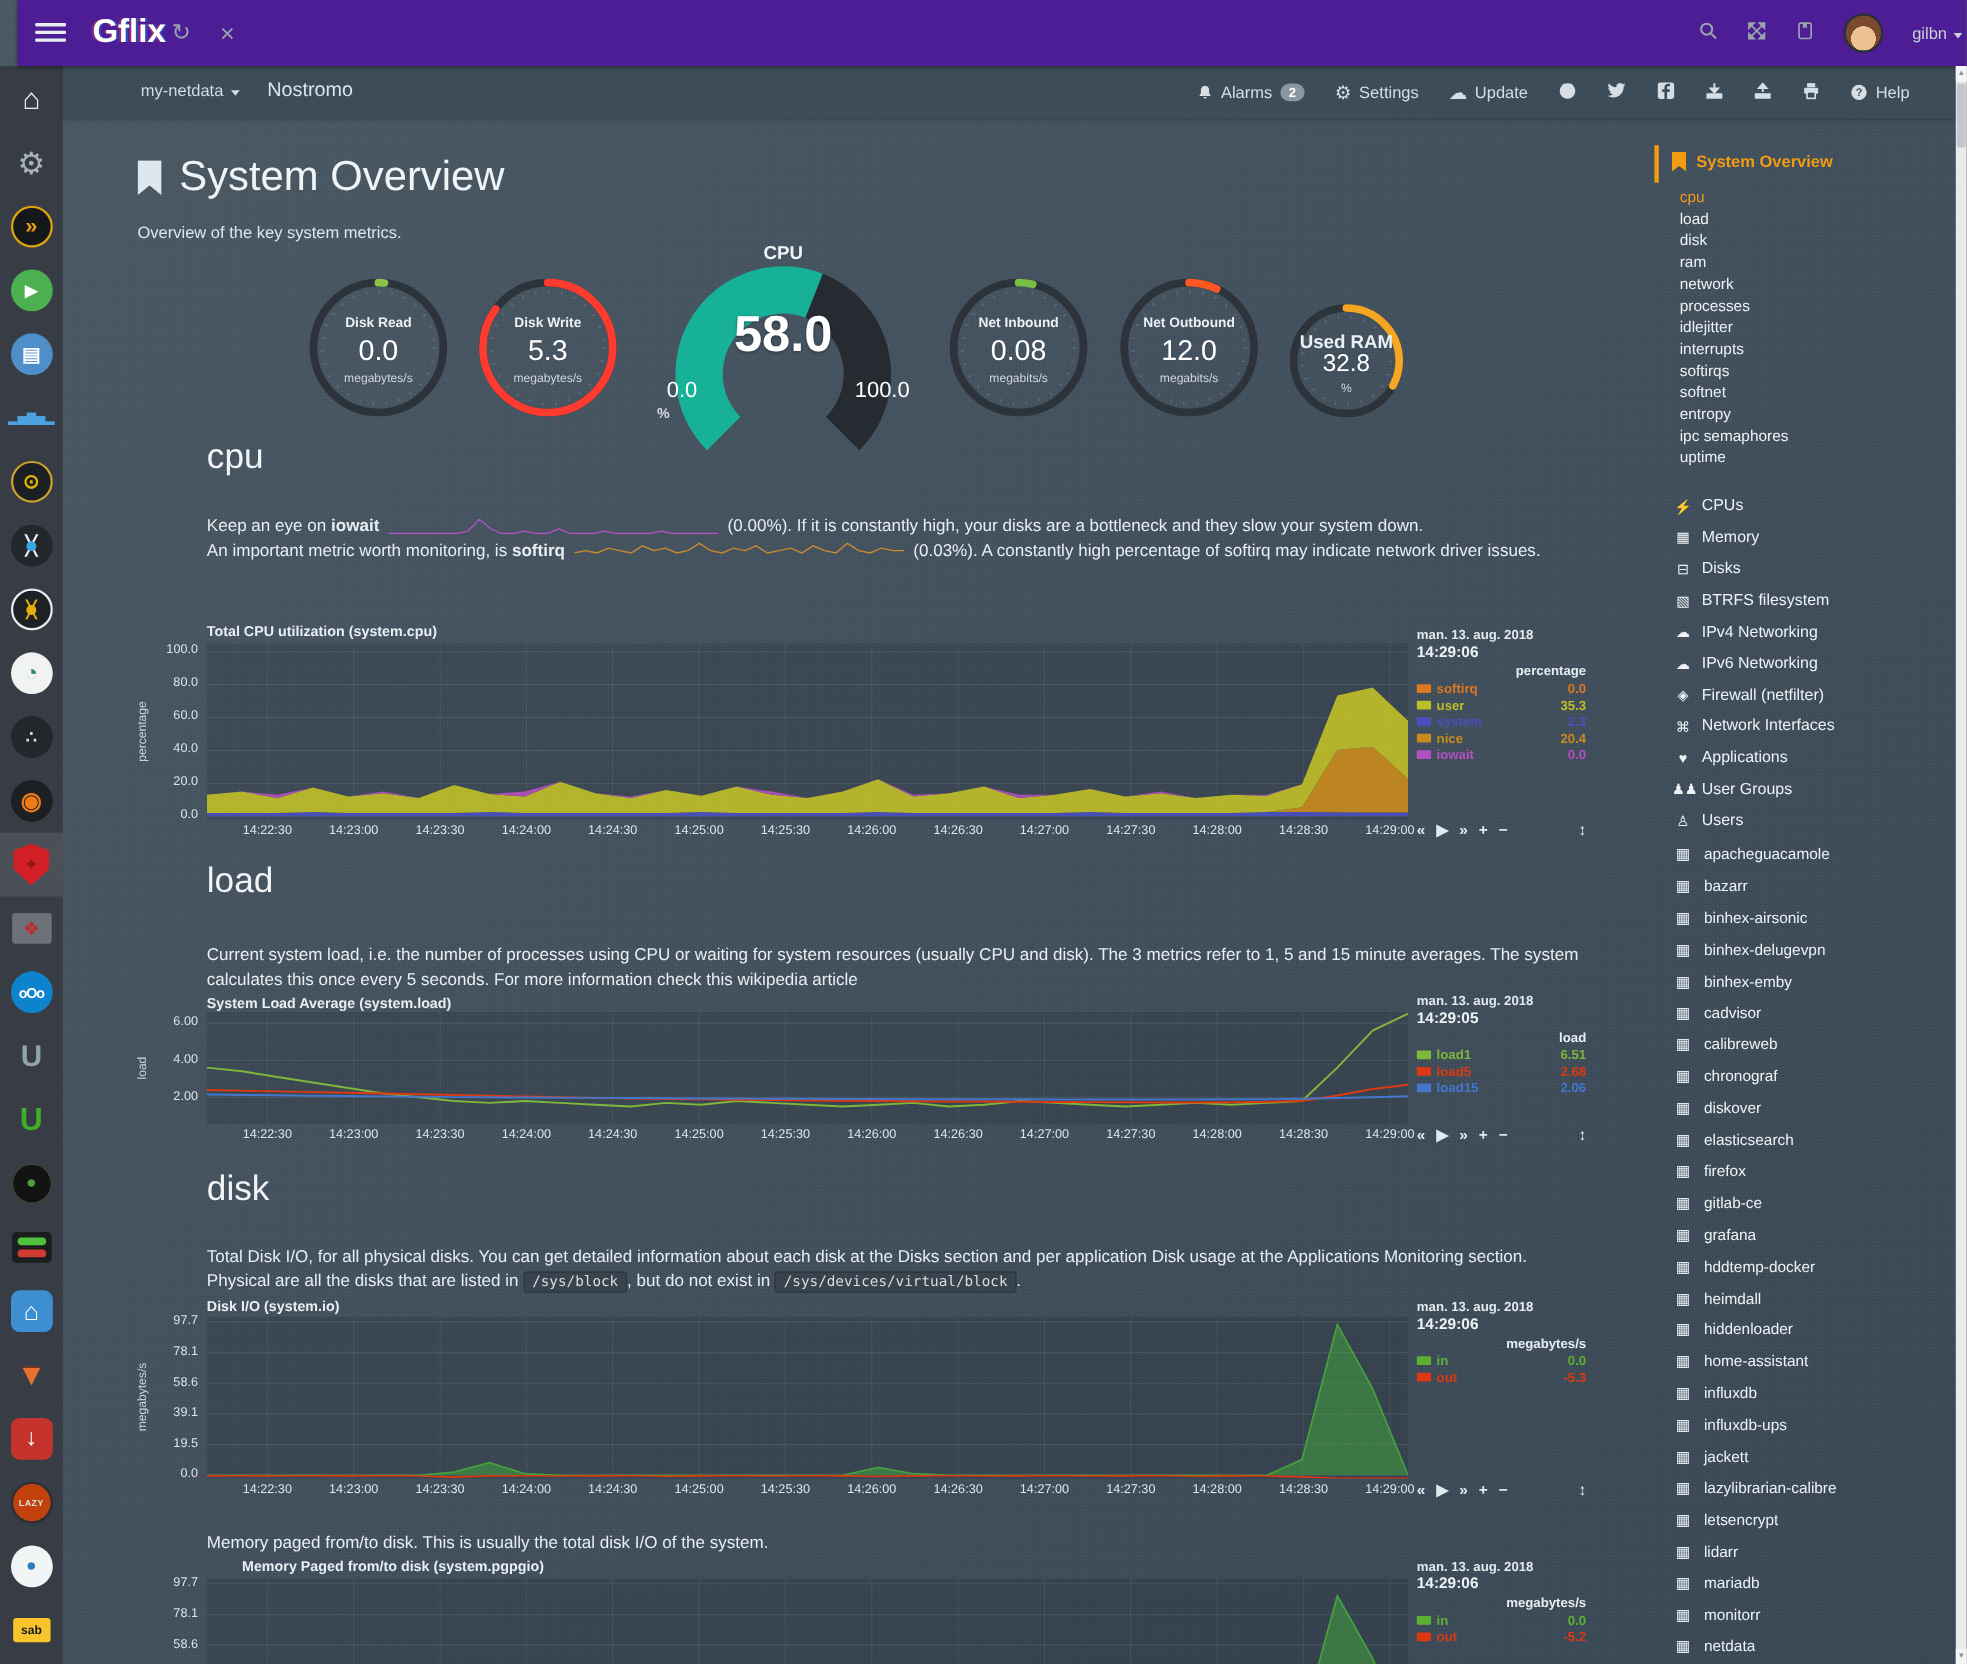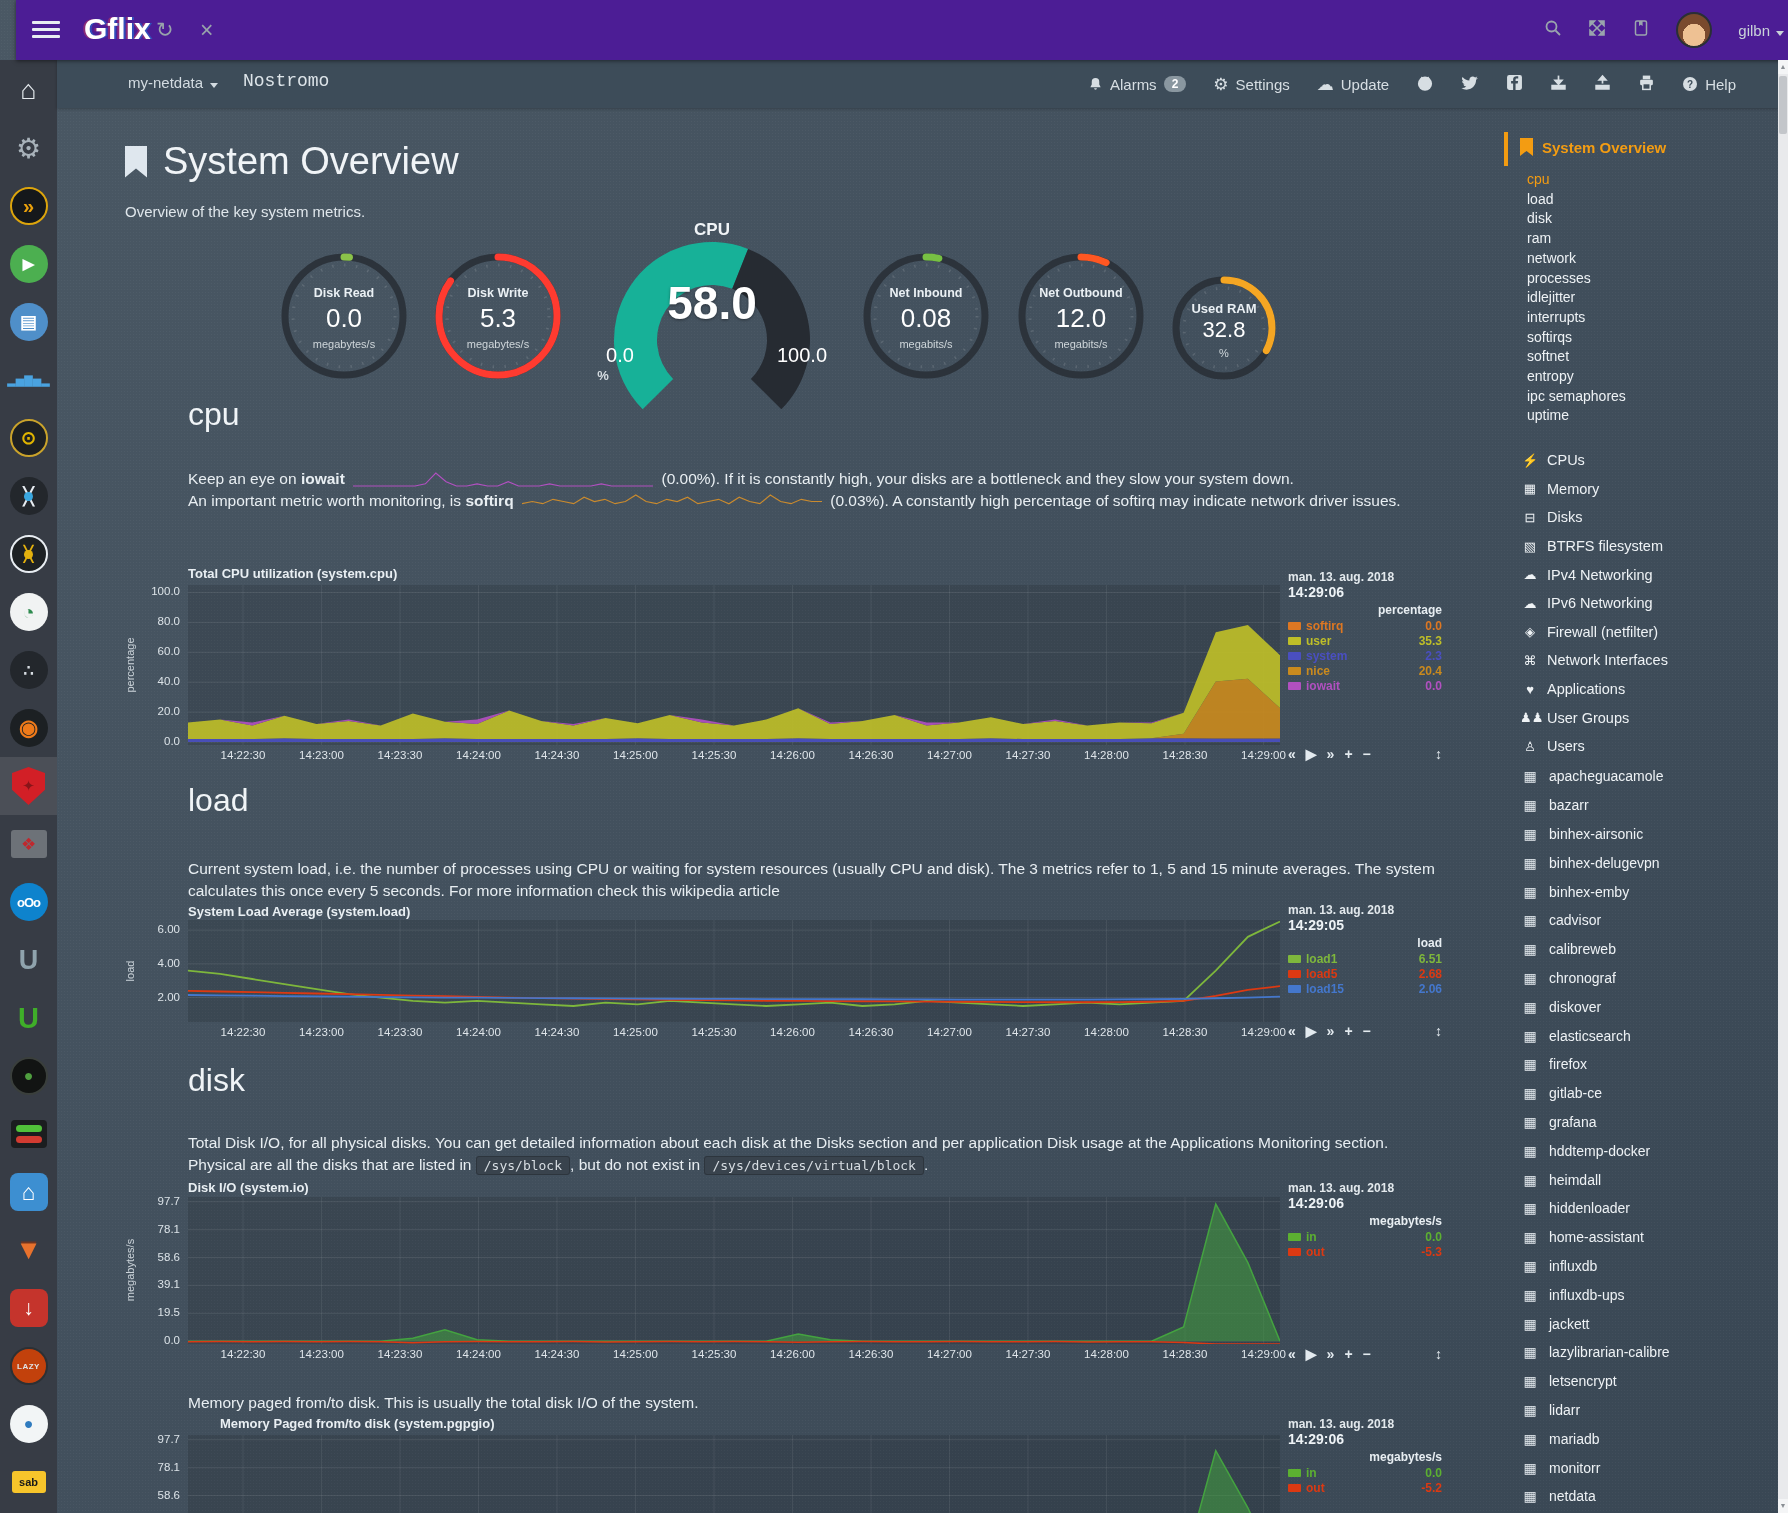--- a/index.html
+++ b/index.html
@@ -27,21 +27,21 @@
   .tb-right { position:absolute; right:20px; top:0; height:60px; display:flex; align-items:center; gap:26px;}
   .avatar { width:36px; height:36px; border-radius:50%; border:2px solid #2a2f36;
     background:radial-gradient(circle at 50% 66%, #eec193 0 42%, #7a4a2e 43% 100%);}
   .tb-user { color:#c9d2d8; font-size:15px; display:flex; align-items:center; gap:6px;}
   .caret::after{content:"";display:inline-block;border-left:4px solid transparent;border-right:4px solid transparent;border-top:5px solid currentColor;}
 
   
   .ndheader{ position:absolute; left:57px; top:60px; width:1721px; height:48px; background:#3d4c59;
     box-shadow:0 1px 3px rgba(0,0,0,.25); z-index:20;}
   .nd-server{ position:absolute; left:71px; top:14px; font-size:15px; color:#d3dbe1; display:flex; gap:7px; align-items:center; cursor:pointer;}
-  .nd-host{ position:absolute; left:186px; top:11px; font-size:18px; color:#dde4e9;font-family:Liberation Mono, monospace;}
+  .nd-host{ position:absolute; left:186px; top:11px; font-size:18px; color:#dde4e9;}
   .nd-right{ position:absolute; right:42px; top:0; height:48px; display:flex; align-items:center; gap:27px; color:#d7dee3; font-size:15px;}
   .nd-item{ display:flex; align-items:center; gap:7px; cursor:pointer; }
   .badge{ background:#8a97a0; color:#fff; font-size:12px; font-weight:bold; border-radius:9px; padding:1px 8px;}
   .nd-glyph{ font-size:17px; }
 
   
   .lsidebar{ position:absolute; left:0; top:60px; width:57px; height:1453px; background:#373c45; z-index:10;}
   .app-host{ position:absolute; left:0; top:1px; width:57px;}
   .app-slot{ height:58px; display:flex; align-items:center; justify-content:center; cursor:pointer;}
   .app-host .app-slot:nth-of-type(13){ background:rgba(255,255,255,0.10);}
@@ -84,21 +84,21 @@
   .h1{ font-size:38px; color:#f0f4f7; font-weight:400;}
   .subtitle{ position:absolute; left:125px; top:203px; font-size:15px; color:#dfe6eb;}
 
   
   .gauge{ position:absolute; width:132px; height:132px; }
   .gauge svg{ position:absolute; left:0; top:0;}
   .g-label{ position:absolute; width:100%; text-align:center; top:36px; font-size:12.5px; font-weight:bold; color:#eaf0f4;}
   .g-value{ position:absolute; width:100%; text-align:center; top:53px; font-size:26px; color:#fff;}
   .g-units{ position:absolute; width:100%; text-align:center; top:88px; font-size:11px; color:#cfd6da;}
   .gauge.small{ width:110px; height:110px;}
-  .gauge.small .g-label{ top:28px; font-size:13px;}
+  .gauge.small .g-label{ top:28px; font-size:17px;}
   .gauge.small .g-value{ top:44px; font-size:22px;}
   .gauge.small .g-units{ top:74px;}
   .cpu-gauge-wrap{ position:absolute; left:602px; top:240px; width:220px; height:175px;}
   .cpu-title{ position:absolute; left:602px; top:220px; width:220px; text-align:center; font-size:17px; font-weight:bold; color:#f0f4f7;}
   .cpu-value{ position:absolute; left:602px; top:276px; width:220px; text-align:center; font-size:46px; font-weight:bold; color:#fff; text-shadow:0 1px 3px rgba(0,0,0,.4);}
   .cpu-min{ position:absolute; left:585px; top:344px; width:70px; text-align:center; font-size:20px; color:#fff;}
   .cpu-max{ position:absolute; left:767px; top:344px; width:70px; text-align:center; font-size:20px; color:#fff;}
   .cpu-pct{ position:absolute; left:585px; top:368px; width:36px; text-align:center; font-size:13px; font-weight:bold; color:#d5dce1;}
 
   

